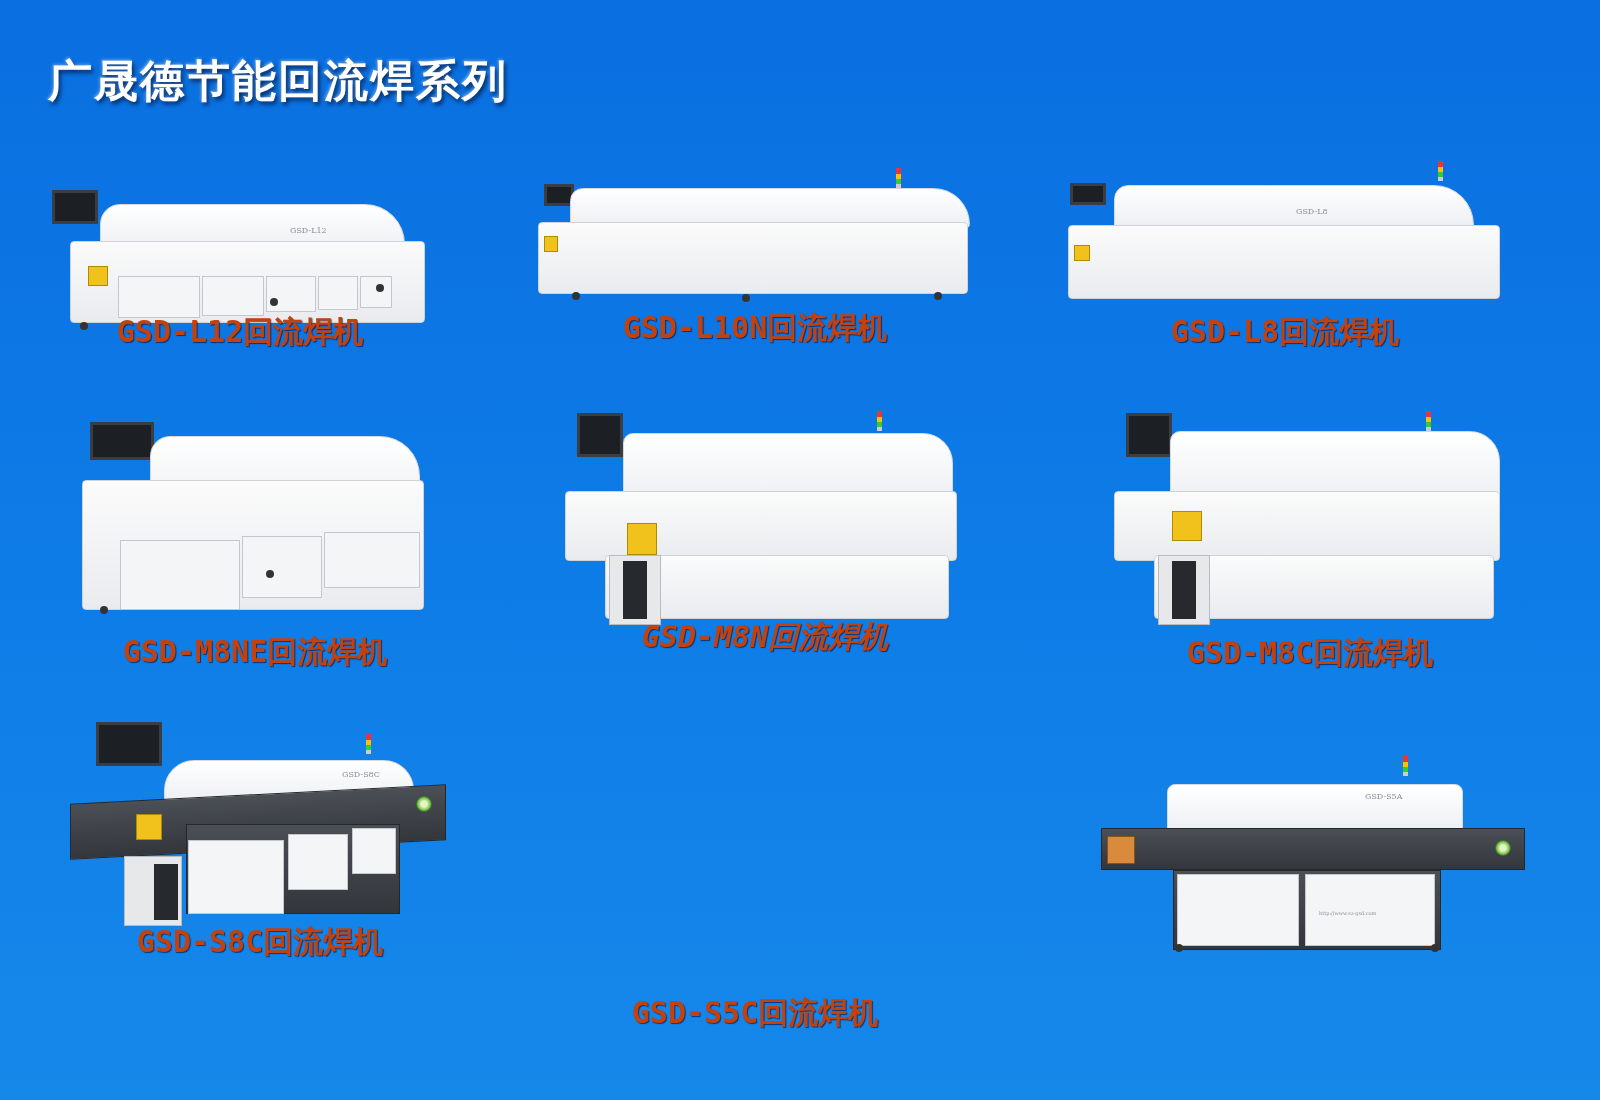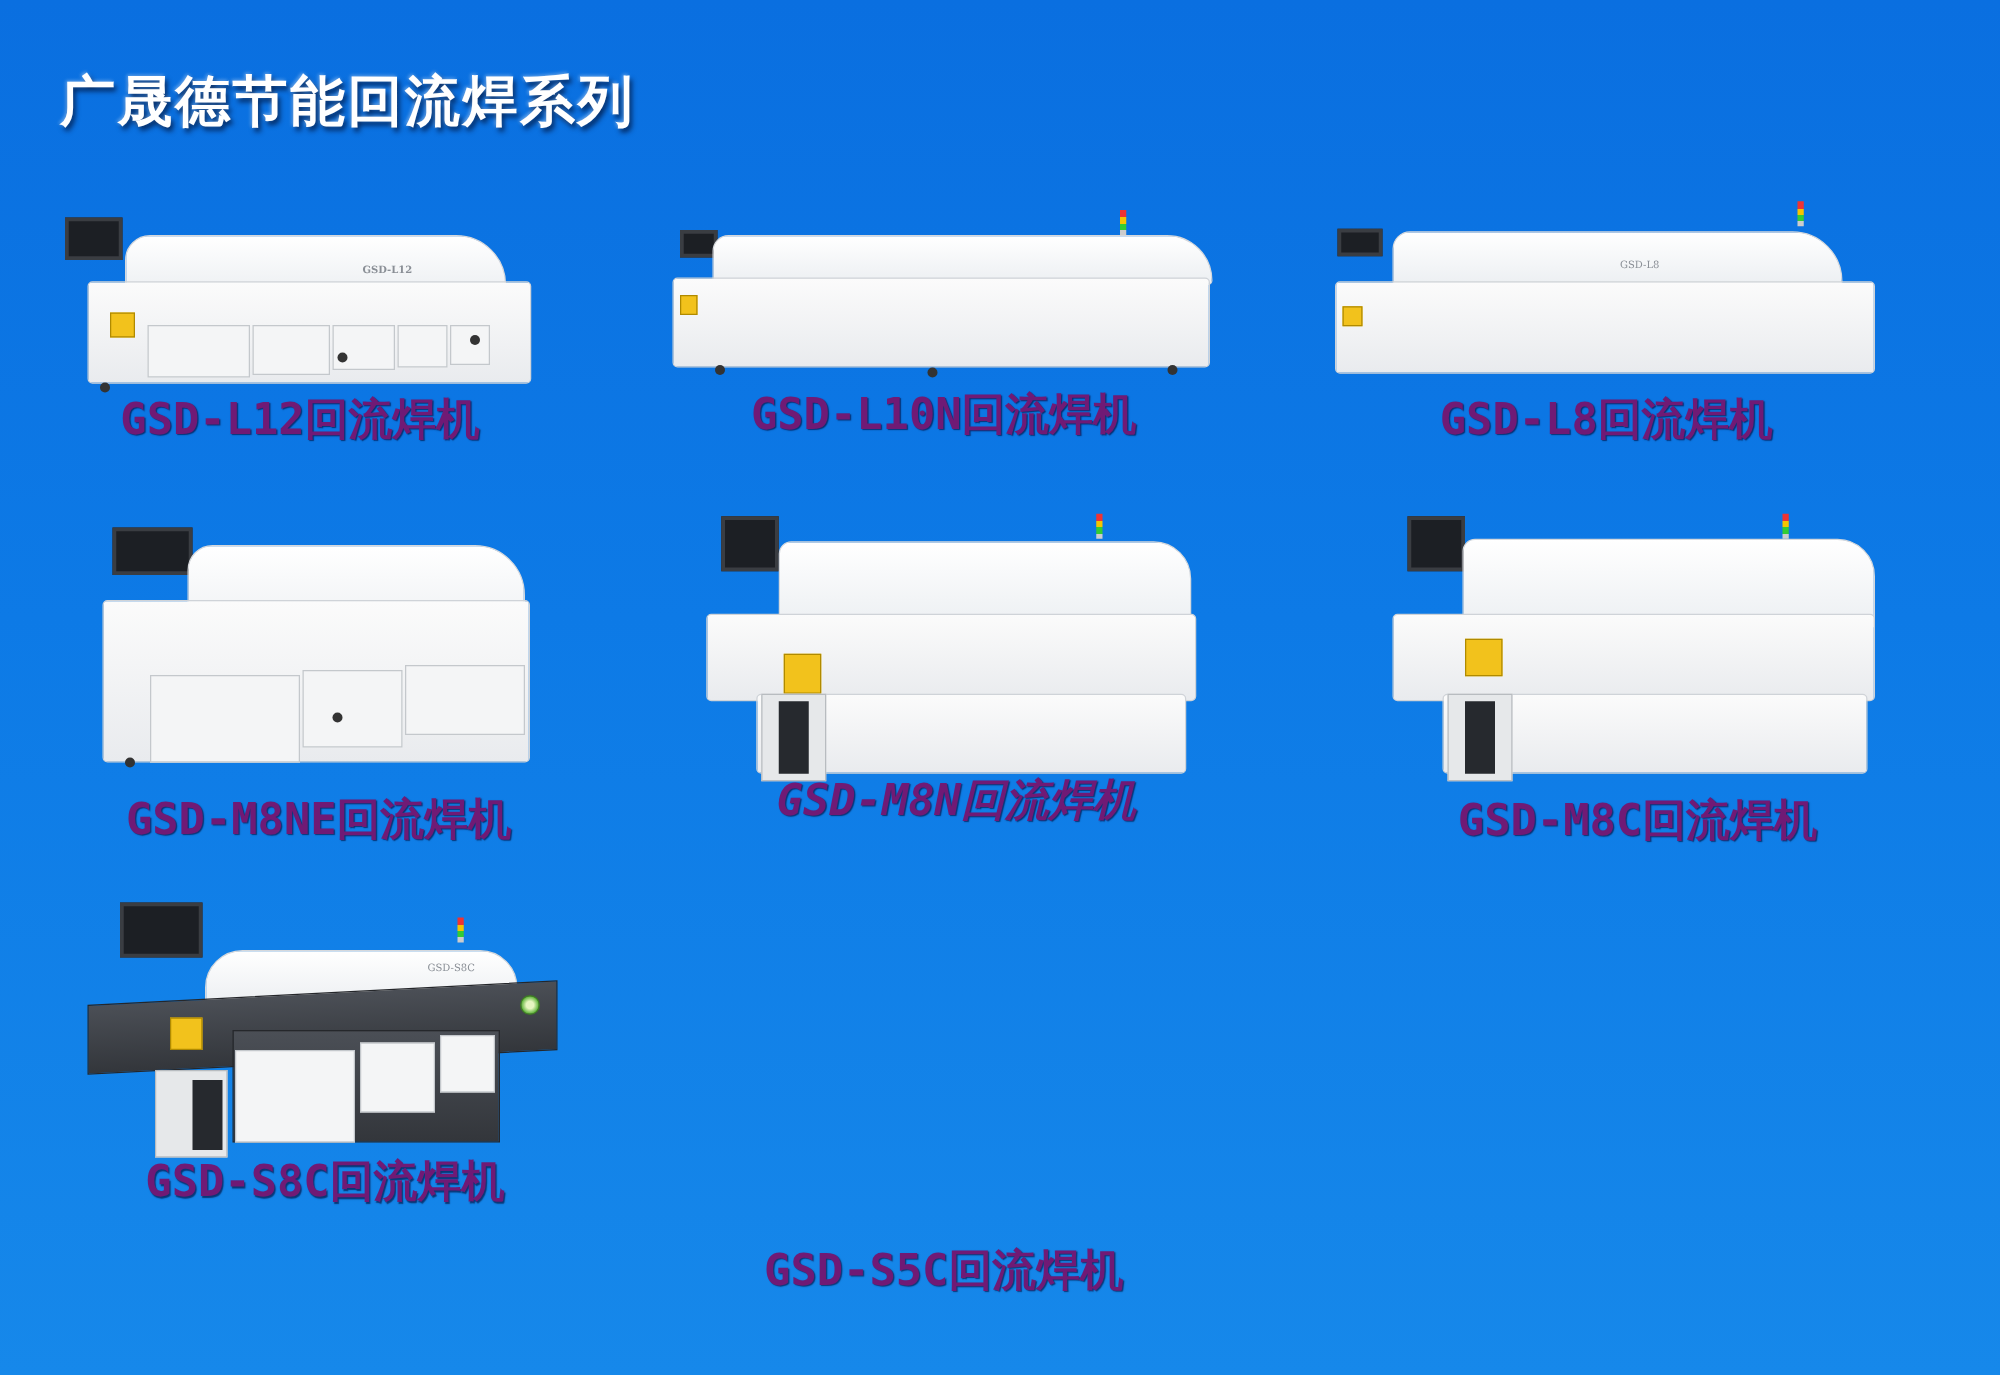--- a/index.html
+++ b/index.html
@@ -13,21 +13,21 @@
     position: absolute; left: 48px; top: 52px;
     font-family: "DejaVu Sans", sans-serif;
     font-size: 44px; font-weight: bold; color: #ffffff;
     letter-spacing: 2px;
     text-shadow: 2px 3px 4px rgba(0,20,60,0.75), -1px -1px 3px rgba(255,255,255,0.4);
   }
   .product { position: absolute; }
   .product .caption {
     position: absolute; left: 0; right: 0; text-align: center;
     font-family: "DejaVu Sans Mono", monospace;
-    font-size: 35px; font-weight: bold; color: #701a75;
+    font-size: 30px; font-weight: bold; color: #c2410c;
     text-shadow: 1px 1px 1px rgba(0,0,40,0.6);
     white-space: nowrap;
   }
   .machine { position: absolute; }
   
   .body-white { position: absolute; background: linear-gradient(180deg,#fbfbfb,#e9ebee); border: 1px solid #cfd3d8; border-radius: 4px; }
   .hood { position: absolute; background: linear-gradient(180deg,#ffffff,#eceff2); border: 1px solid #d5d8dc; border-radius: 30px 30px 4px 4px; }
   .panel-dark { position: absolute; background: linear-gradient(180deg,#4b4f56,#33363b); border: 1px solid #25272b; }
   .door { position: absolute; background: #f4f5f6; border: 1px solid #c4c8cc; }
   .monitor { position: absolute; background: #1c1f24; border: 3px solid #3a3d42; }
@@ -39,21 +39,21 @@
   .pc-front { position: absolute; background: #26292e; }
   .green-dot { position: absolute; width: 16px; height: 16px; border-radius: 50%; background: radial-gradient(circle,#e6f5c0 30%,#5fb33a 70%); border:1px solid #3e7a24; }
   .model-text { position: absolute; font-size: 8px; color: #8a8f96; font-family: "DejaVu Serif", serif; }
 </style>
 </head>
 <body>
 
 <div class="page-title">广晟德节能回流焊系列</div>
 
 <div class="product" style="left:40px;top:160px;width:400px;height:200px;">
-  <div class="machine" style="left:0;top:0;width:400px;height:150px;font-weight:bold;">
+  <div class="machine" style="left:0;top:16px;width:400px;height:150px;">
     <div class="monitor" style="left:12px;top:14px;width:46px;height:34px;"></div>
     <div class="hood" style="left:60px;top:28px;width:305px;height:48px;border-radius:20px 40px 4px 4px;"></div>
     <div class="model-text" style="left:250px;top:50px;">GSD-L12</div>
     <div class="body-white" style="left:30px;top:65px;width:355px;height:82px;"></div>
     <div class="label-yellow" style="left:48px;top:90px;width:20px;height:20px;"></div>
     <div class="door" style="left:78px;top:100px;width:82px;height:42px;"></div>
     <div class="door" style="left:162px;top:100px;width:62px;height:40px;"></div>
     <div class="door" style="left:226px;top:100px;width:50px;height:36px;"></div>
     <div class="door" style="left:278px;top:100px;width:40px;height:34px;"></div>
     <div class="door" style="left:320px;top:100px;width:32px;height:32px;"></div>
@@ -149,13 +149,27 @@
     <div class="pc-front" style="left:94px;top:160px;width:24px;height:56px;"></div>
   </div>
   <div class="caption" style="top:218px;">GSD-S8C回流焊机</div>
 </div>
 
 <div class="product" style="left:555px;top:745px;width:400px;height:255px;">
   <div class="caption" style="top:213px;margin-top:35px;">GSD-S5C回流焊机</div>
 </div>
 
 <div class="product" style="left:1095px;top:750px;width:430px;height:250px;">
+  <div class="machine" style="left:0;top:0;width:430px;height:200px;">
+    <div class="tower" style="left:308px;top:6px;"></div>
+    <div class="hood" style="left:72px;top:34px;width:296px;height:50px;border-radius:8px 8px 4px 4px;"></div>
+    <div class="model-text" style="left:270px;top:42px;">GSD-S5A</div>
+    <div class="panel-dark" style="left:6px;top:78px;width:424px;height:42px;"></div>
+    <div class="label-orange" style="left:12px;top:86px;width:28px;height:28px;"></div>
+    <div class="green-dot" style="left:400px;top:90px;"></div>
+    <div class="panel-dark" style="left:78px;top:120px;width:268px;height:80px;"></div>
+    <div class="door" style="left:82px;top:124px;width:122px;height:72px;"></div>
+    <div class="door" style="left:210px;top:124px;width:130px;height:72px;"></div>
+    <div class="model-text" style="left:224px;top:160px;font-size:5px;">http://www.sz-gsd.com</div>
+    <div class="foot" style="left:80px;top:194px;"></div>
+      <div class="foot" style="left:336px;top:194px;"></div>
+  </div>
 </div>
 
 </body></html>

